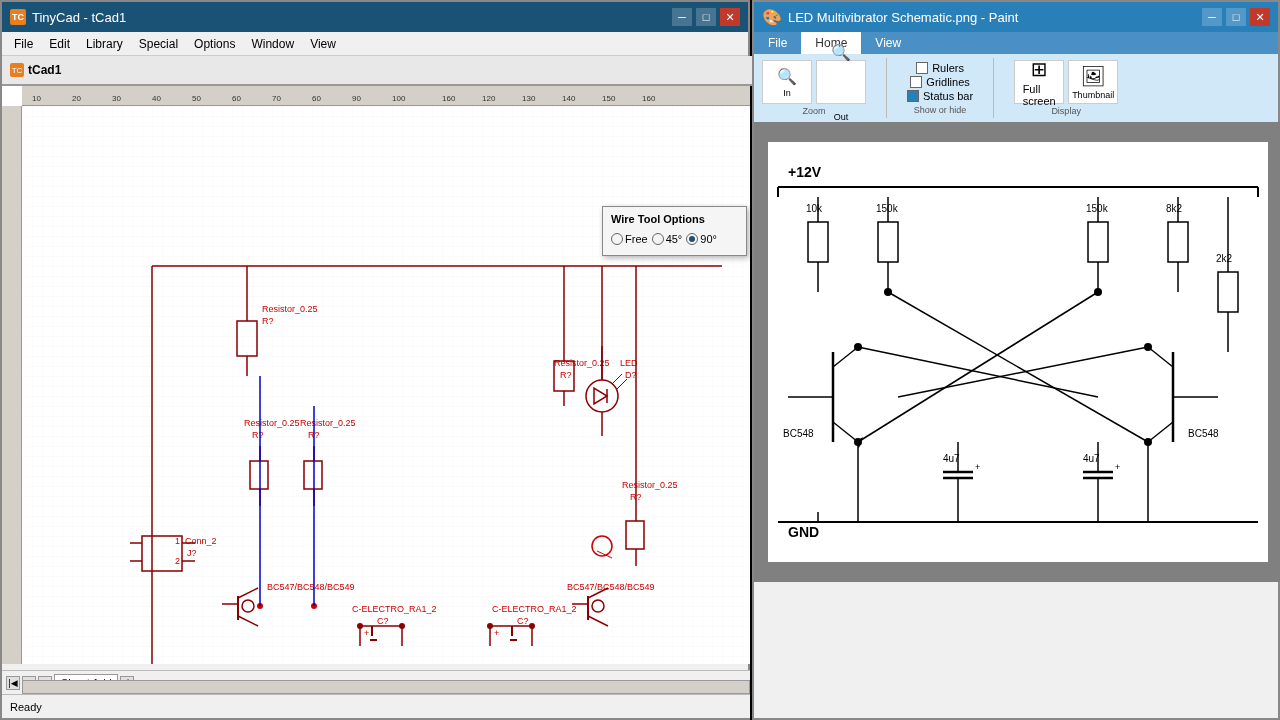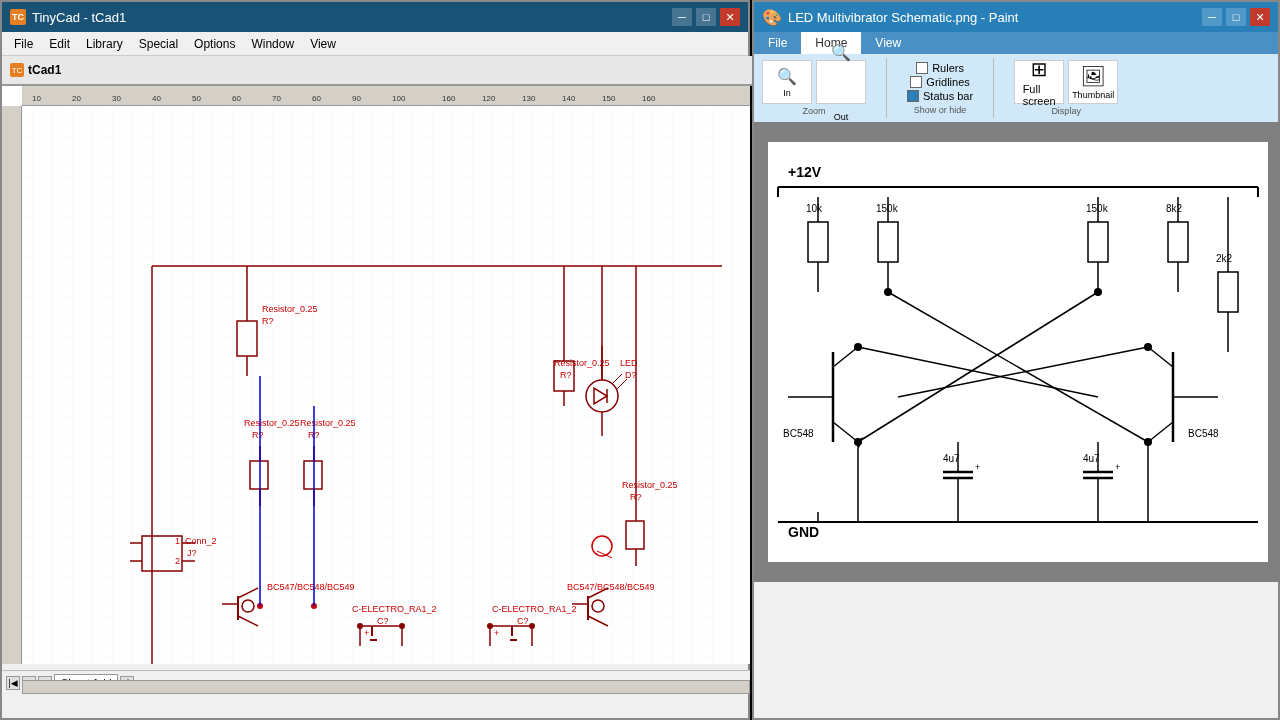--- a/index.html
+++ b/index.html
@@ -593,32 +593,52 @@
 
         <line x1="238" y1="270" x2="238" y2="500" stroke="#00c" stroke-width="1.5"></line>
         <line x1="292" y1="300" x2="292" y2="500" stroke="#00c" stroke-width="1.5"></line>
 
         <text x="235" y="575" font-size="9" fill="#c00">Q?</text>
         <text x="480" y="575" font-size="9" fill="#c00">Q?</text>
         <text x="575" y="575" font-size="9" fill="#c00">Q?</text>
       </svg>
     </div>
 
+    <div class="wire-tool-popup">
+      <div class="popup-title">Wire Tool Options</div>
+      <div class="popup-row">
+        <div class="radio-option">
+          <div class="radio-circle"></div>
+          <span>Free</span>
+        </div>
+        <div class="radio-option">
+          <div class="radio-circle"></div>
+          <span>45°</span>
+        </div>
+        <div class="radio-option">
+          <div class="radio-circle selected"></div>
+          <span>90°</span>
+        </div>
+      </div>
+    </div>
   </div>
 
   <div class="sheet-tabs">
     <div class="sheet-nav-btn">|◀</div>
     <div class="sheet-nav-btn">◀</div>
     <div class="sheet-nav-btn">▶</div>
     <div class="sheet-tab">Sheet 1 / /</div>
     <div class="sheet-nav-btn">/</div>
   </div>
 
   <div class="scrollbar-h"></div>
 
+  <div class="status-bar">
+    <span>Ready</span>
+  </div>
 </div>
 
 <div class="paint-window">
 
   <div class="paint-titlebar">
     <div style="display:flex;align-items:center;gap:6px;">
       <span style="font-size:16px;">🎨</span>
       <span class="paint-title">LED Multivibrator Schematic.png - Paint</span>
     </div>
     <div class="paint-titlebar-controls">

